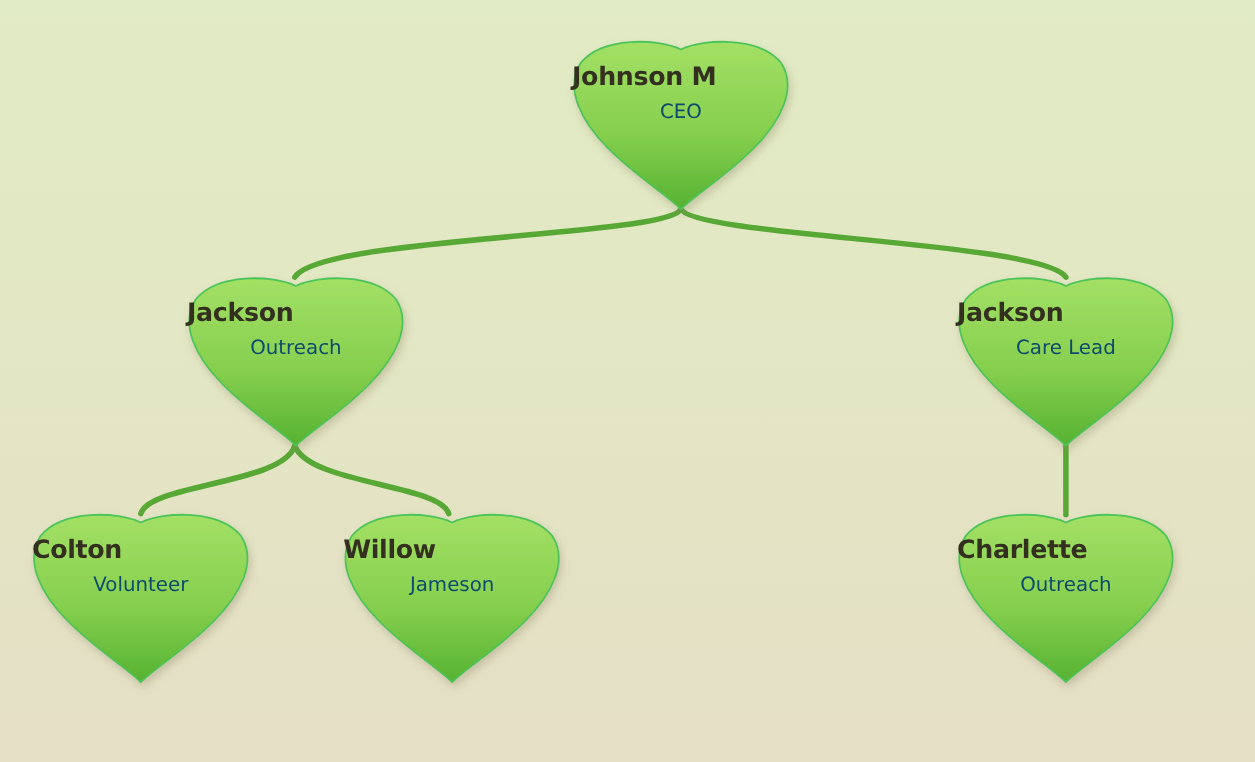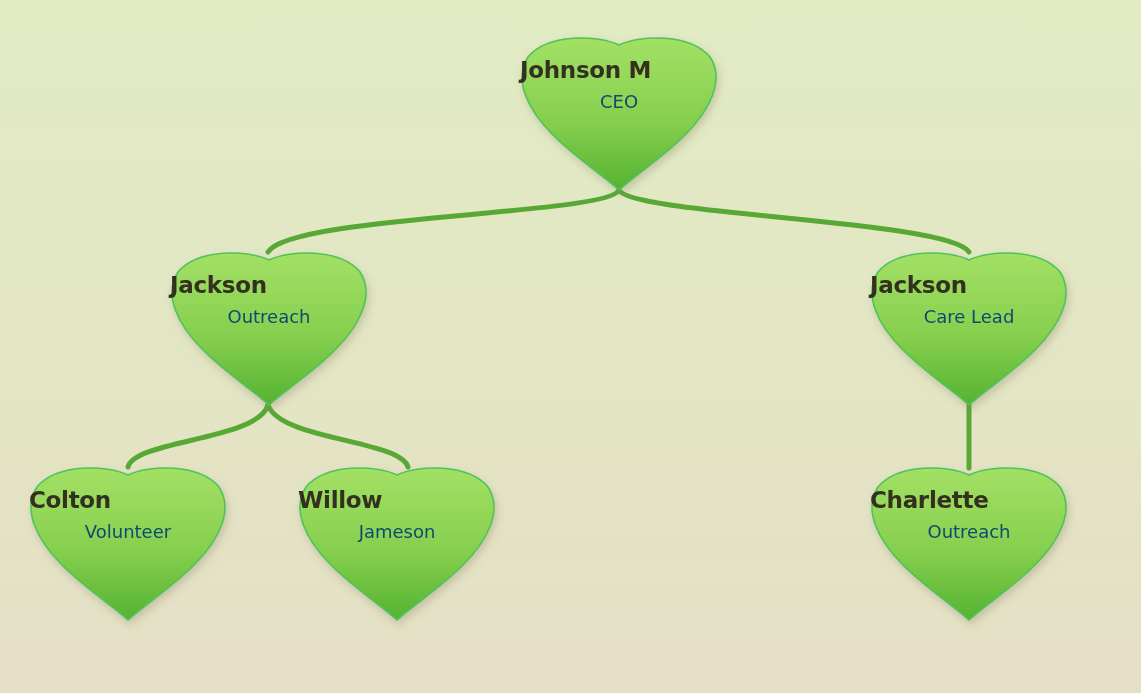--- a/index.html
+++ b/index.html
@@ -76,21 +76,21 @@
 </div>
 
 <div class="node" style="left:29px; top:465px;">
   <svg width="198" height="160">
     <path d="M99,10 C120,0 170,-2 190,22 C205,45 190,75 165,100 C140,125 115,140 99,155 C83,140 58,125 33,100 C8,75 -7,45 8,22 C28,-2 78,0 99,10 Z" fill="url(#heartGrad)" stroke="#4cc45a" stroke-width="1.6" filter="url(#heartShadow)"></path>
   </svg>
   <div class="name">Colton</div>
   <div class="role">Volunteer</div>
 </div>
 
-<div class="node" style="left:298px; top:465px;">
+<div class="node" style="left:312px; top:465px;">
   <svg width="198" height="160">
     <path d="M99,10 C120,0 170,-2 190,22 C205,45 190,75 165,100 C140,125 115,140 99,155 C83,140 58,125 33,100 C8,75 -7,45 8,22 C28,-2 78,0 99,10 Z" fill="url(#heartGrad)" stroke="#4cc45a" stroke-width="1.6" filter="url(#heartShadow)"></path>
   </svg>
   <div class="name">Willow</div>
   <div class="role">Jameson</div>
 </div>
 
 <div class="node" style="left:870px; top:465px;">
   <svg width="198" height="160">
     <path d="M99,10 C120,0 170,-2 190,22 C205,45 190,75 165,100 C140,125 115,140 99,155 C83,140 58,125 33,100 C8,75 -7,45 8,22 C28,-2 78,0 99,10 Z" fill="url(#heartGrad)" stroke="#4cc45a" stroke-width="1.6" filter="url(#heartShadow)"></path>

